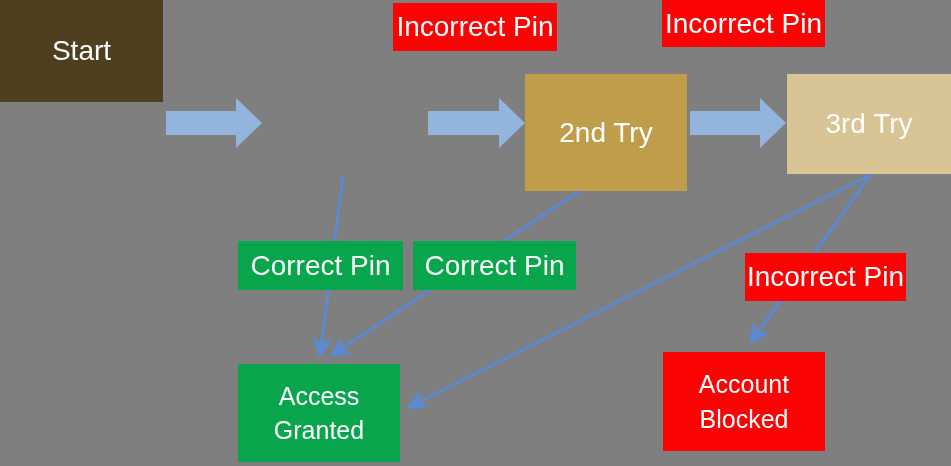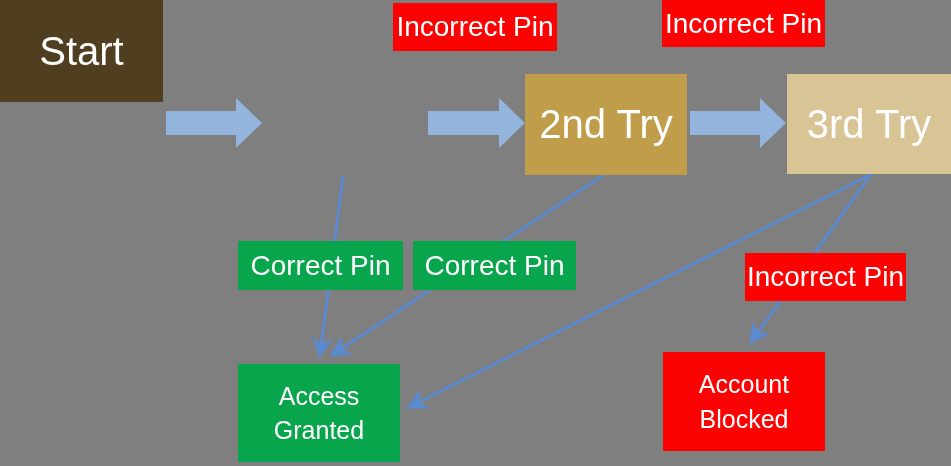--- a/index.html
+++ b/index.html
@@ -22,29 +22,29 @@
   .node, .lbl {
     position: absolute;
     z-index: 2;
     display: flex;
     flex-direction: column;
     align-items: center;
     justify-content: center;
     text-align: center;
     color: #ffffff;
   }
-  .node { font-size: 40px; }
+  .node { font-size: 28px; }
   .lbl  { font-size: 28px; }
   .node2 { font-size: 25px; line-height: 1.38; }
   .node2 span { display: block; }
 
   
   #n-start { left: 0;   top: 74; width: 163px; height: 102px; }
   #n-try1  { left: 262; top: 74px; width: 163px; height: 102px; left: 262px; }
-  #n-try2  { left: 525px; top: 74px; width: 162px; height: 101px; }
+  #n-try2  { left: 525px; top: 74px; width: 162px; height: 117px; }
   #n-try3  { left: 787px; top: 74px; width: 164px; height: 100px; }
 
   
   #l-inc-a { left: 393px; top: 3px;   width: 164px; height: 48px; }
   #l-inc-b { left: 662px; top: 0px;   width: 163px; height: 47px; }
   #l-cor-1 { left: 238px; top: 241px; width: 165px; height: 49px; }
   #l-cor-2 { left: 413px; top: 241px; width: 163px; height: 49px; }
   #l-inc-c { left: 745px; top: 253px; width: 161px; height: 48px; }
 
   

